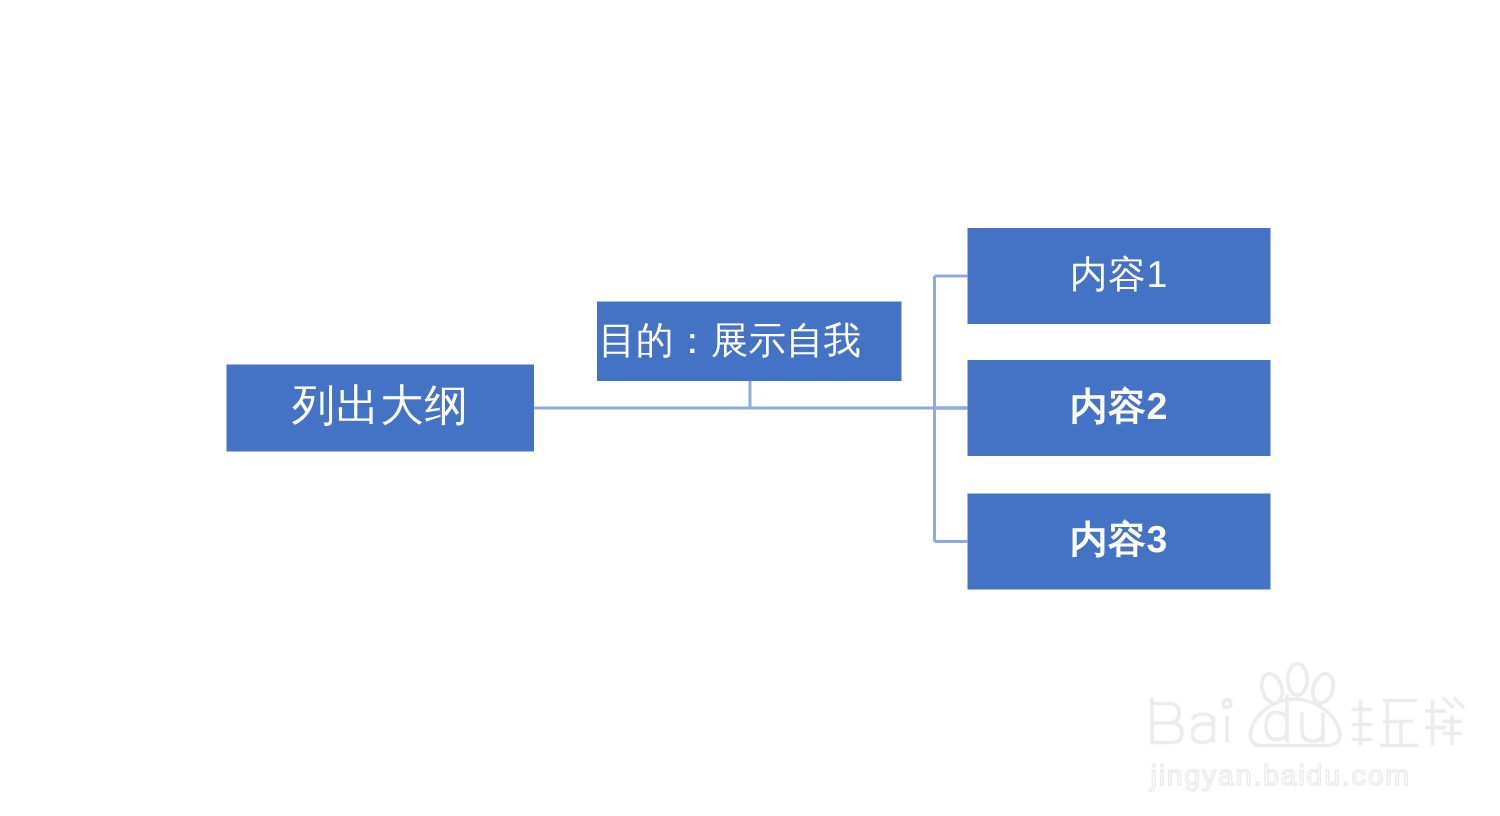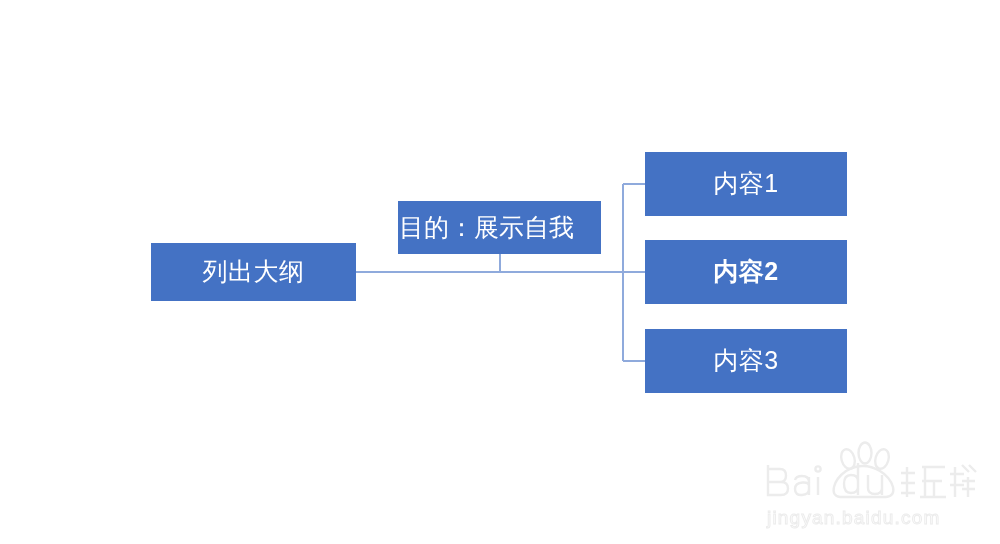--- a/index.html
+++ b/index.html
@@ -46,21 +46,21 @@
     line-height: 1.1;
     white-space: nowrap;
     letter-spacing: 0.5px;
   }
 
   .node-root {
     left: 151px;
     top: 243px;
     width: 205px;
     height: 58px;
-    font-size: 25px;
+    font-size: 29px;
   }
 
   .node-label {
     left: 398px;
     top: 201px;
     width: 203px;
     height: 53px;
     font-size: 25px;
     justify-content: flex-start;
     padding-left: 1px;
@@ -69,21 +69,21 @@
 
   .node-leaf {
     left: 645px;
     width: 202px;
     height: 64px;
     font-size: 25px;
   }
 
   .leaf-1 { top: 152px; text-align: center; }
   .leaf-2 { top: 240px; font-weight: bold; }
-  .leaf-3 { top: 329px; }
+  .leaf-3 { top: 329px; font-weight: bold; }
 
   
   #watermark {
     position: absolute;
     left: 762px;
     top: 441px;
     width: 215px;
     height: 95px;
     pointer-events: none;
     user-select: none;

